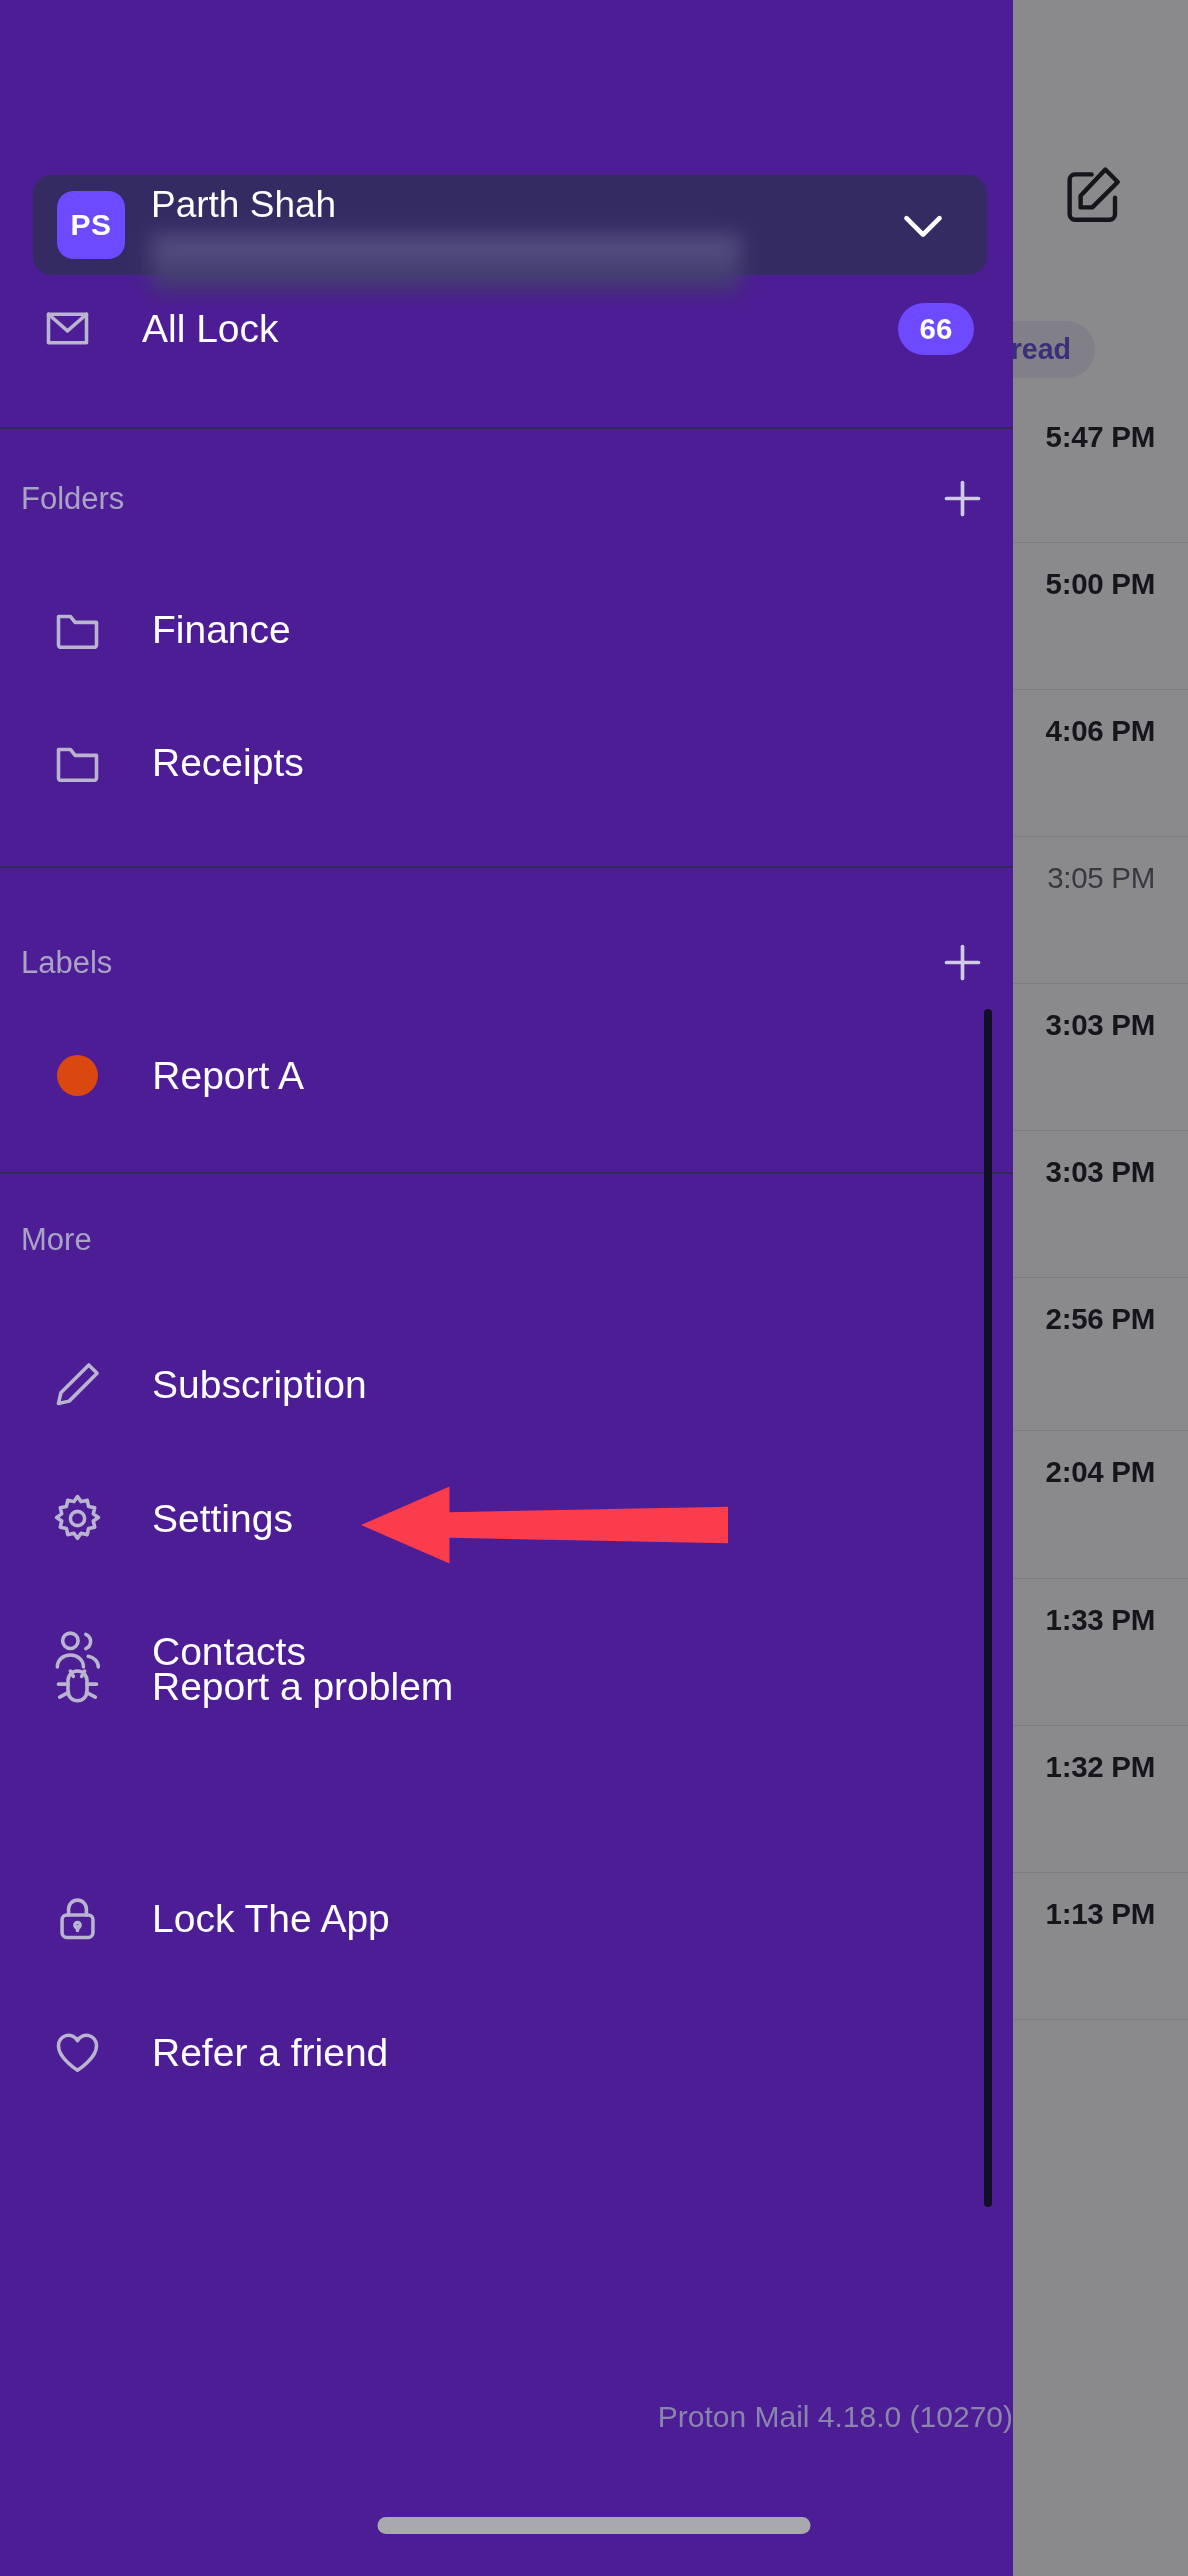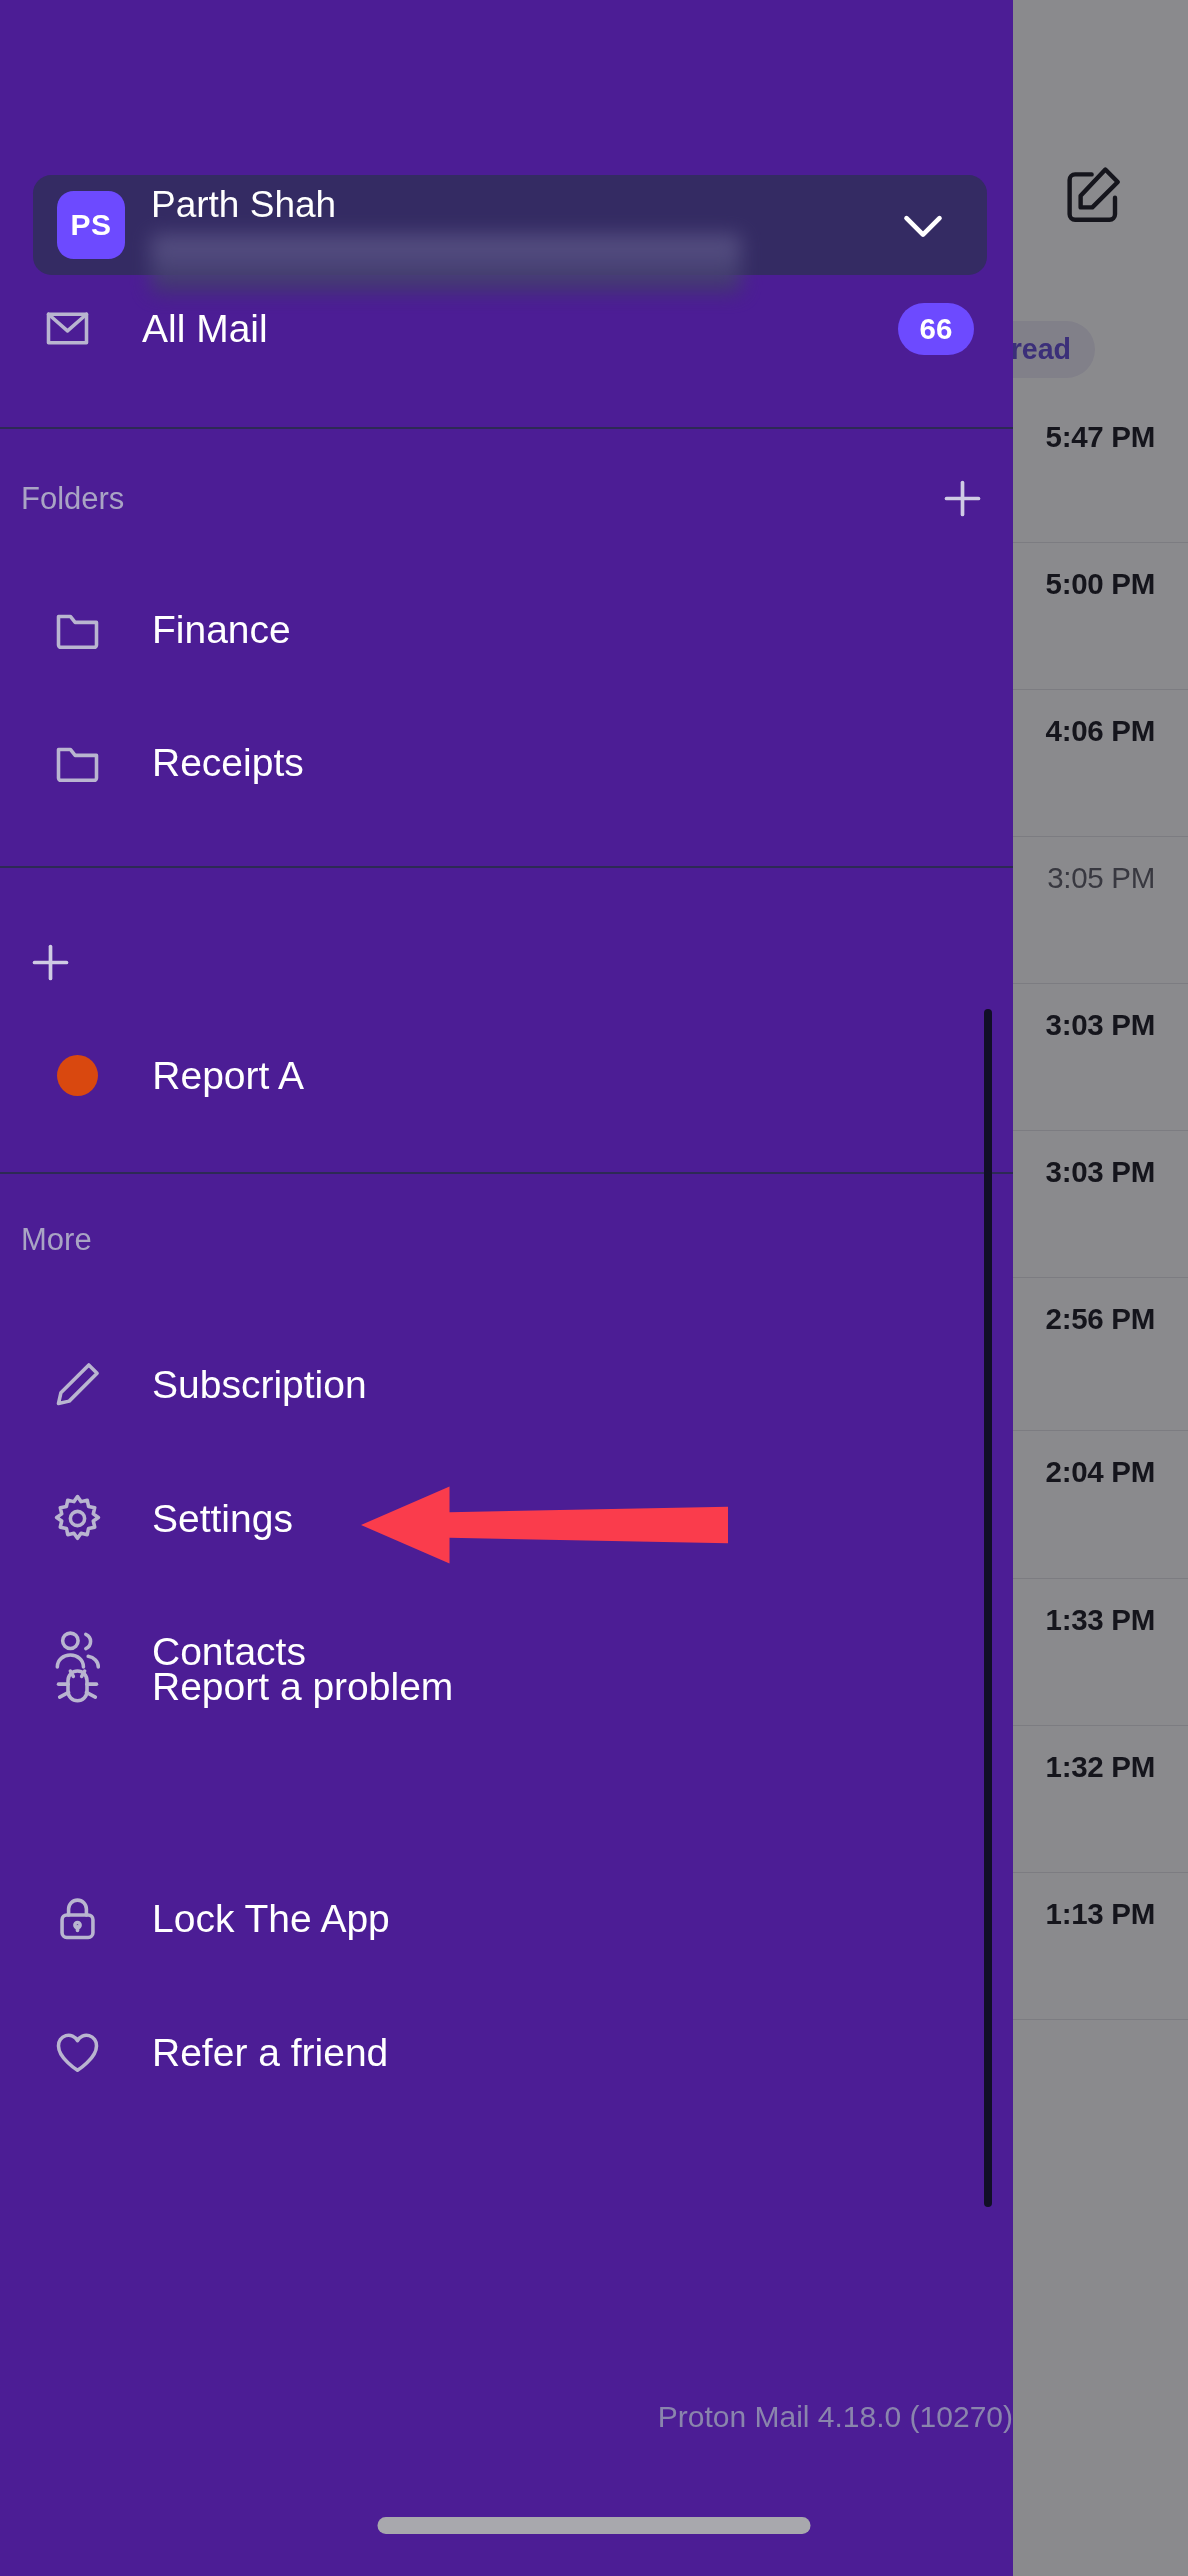--- a/index.html
+++ b/index.html
@@ -268,21 +268,21 @@
       </div>
     </div>
 
     <div class="allmail-row">
       <div class="row-icon">
         <svg viewBox="0 0 48 48" fill="none" stroke="#b9b5d0" stroke-width="3" stroke-linecap="round" stroke-linejoin="round">
           <path d="M8 12h32v24H8z"></path>
             <polyline points="8,12 24,26 40,12"></polyline>
         </svg>
       </div>
-      <div class="allmail-label">All Mail</div>
+      <div class="allmail-label">All Lock</div>
       <div class="count-badge">
         <span>66</span>
       </div>
     </div>
 
     <div class="divider" style="top:427px"></div>
 
     <div class="sec-header" style="top:457px">
       <div class="sec-title">Folders</div>
       <div class="plus-btn">
@@ -307,20 +307,21 @@
         <svg viewBox="0 0 48 48" fill="none" stroke="#b9b5d0" stroke-width="3" stroke-linecap="round" stroke-linejoin="round">
           <path d="M8 13h10l4 5h18v19a2 2 0 0 1-2 2H10a2 2 0 0 1-2-2z"></path>
         </svg>
       </div>
       <div class="nav-label">Receipts</div>
     </div>
 
     <div class="divider" style="top:866px"></div>
 
     <div class="sec-header" style="top:921px">
+      <div class="sec-title">Labels</div>
       <div class="plus-btn">
         <svg viewBox="0 0 48 48" fill="none" stroke="#cfcbe4" stroke-width="3" stroke-linecap="round">
             <line x1="24" y1="11" x2="24" y2="37"></line>
             <line x1="11" y1="24" x2="37" y2="24"></line>
           </svg>
       </div>
     </div>
 
     <div class="nav-row" style="top:1025px">
       <div class="label-dot" style="background:#d9480f"></div>

